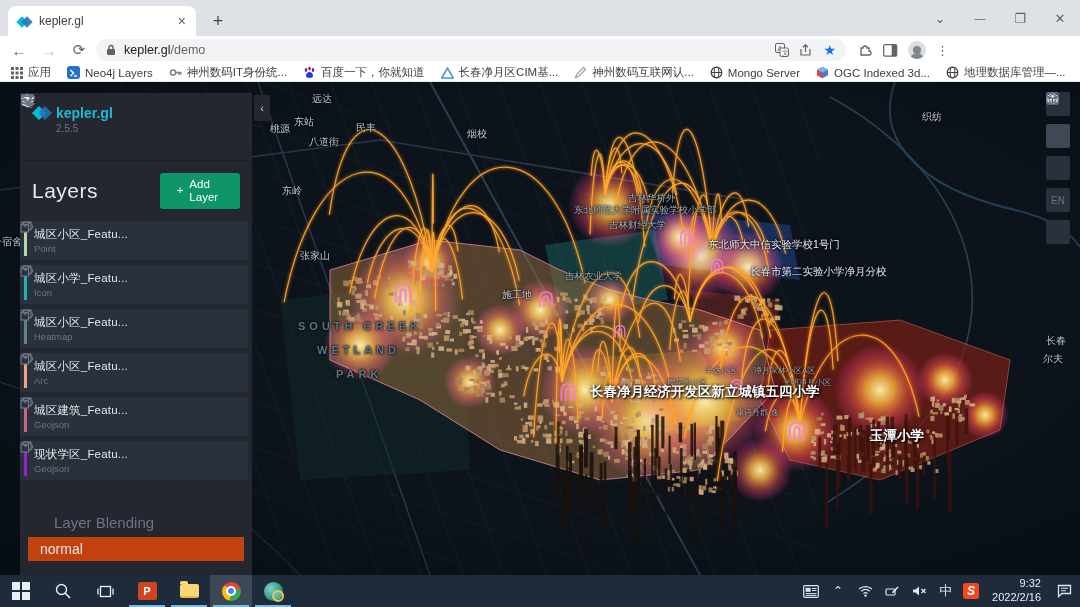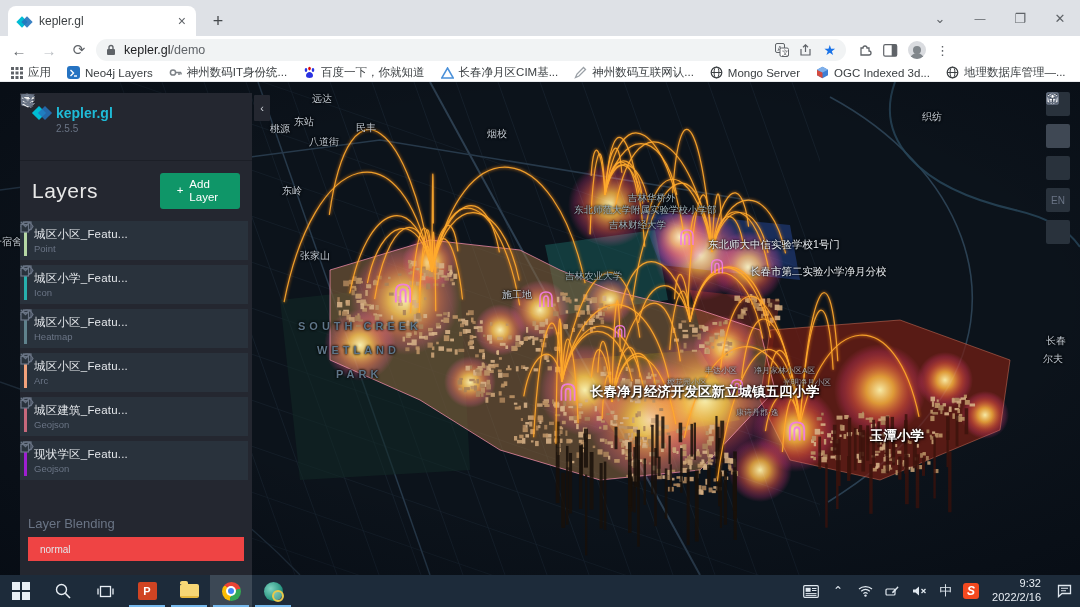--- a/index.html
+++ b/index.html
@@ -70,23 +70,23 @@
     width:80px;height:36px;font-size:11.5px;display:flex;align-items:center;justify-content:center;gap:6px;line-height:1.15;}
   .addlayer b{font-weight:normal;text-align:left;}
   .layers{padding:2px 4px 0 0;overflow:hidden;flex:1;}
   .layer{position:relative;height:39px;margin-bottom:5px;background:#29323c;display:flex;
     align-items:center;padding-left:14px;}
   .layer .bar{position:absolute;left:4px;top:4px;bottom:4px;width:3px;}
   .l-text{display:flex;flex-direction:column;gap:1px;}
   .l-name{font-size:11.5px;color:#e3e6ea;letter-spacing:.2px;}
   .l-type{font-size:9.5px;color:#6a7485;}
   .l-acts{margin-left:auto;display:flex;gap:9px;padding-right:10px;color:#6a7485;font-size:11px;}
-  .blend-label{color:#6a7485;font-size:13px;padding:8px 8px 6px 8px;}
-  .blend-select{margin:0 8px;background:#ef4444;height:24px;display:flex;align-items:center;
-    padding:0 12px;font-size:10px;color:#e3e6ea;}
+  .blend-label{color:#6a7485;font-size:15px;padding:8px 8px 6px 8px;margin-left:26px;}
+  .blend-select{margin:0 8px;background:#c2410c;height:24px;display:flex;align-items:center;
+    padding:0 12px;font-size:14px;color:#e3e6ea;}
   .collapse{position:absolute;left:254px;top:13px;width:16px;height:26px;background:#242730;
     color:#cfd4da;display:flex;align-items:center;justify-content:center;font-size:11px;border-radius:1px;}
   
   .mapctl{position:absolute;right:10px;top:10px;display:flex;flex-direction:column;gap:8px;}
   .mc{width:24px;height:24px;background:#29323c;border-radius:2px;display:flex;align-items:center;
     justify-content:center;color:#6a7485;font-size:10px;}
   .mc.active{background:#3f4854;color:#fff;}
   
   .attr{position:absolute;right:8px;bottom:6px;text-align:right;font-size:10.5px;color:#8b97a5;}
   .attr .row1{display:flex;align-items:center;justify-content:flex-end;gap:6px;margin-bottom:2px;}
@@ -1459,21 +1459,21 @@
           <path d="M -6 7 L -6 -2 Q -6 -8 0 -8 Q 6 -8 6 -2 L 6 7 M -2.2 7 L -2.2 -1 Q -2.2 -4 0 -4 Q 2.2 -4 2.2 -1 L 2.2 7" stroke="#f07ce0" stroke-width="1.6" fill="none" opacity="0.95"></path>
         </g>
       </g>
   </svg>
   <div class="vignette"></div>
   <div id="labelhost">
       <div class="map-label place" style="left: 312px; top: 10px;">远达</div>
       <div class="map-label place" style="left: 294px; top: 33px;">东站</div>
       <div class="map-label place" style="left: 356px; top: 39px;">民丰</div>
       <div class="map-label place" style="left: 309px; top: 53px;">八道街</div>
-      <div class="map-label place" style="left: 487px; top: 45px;">烟校</div>
+      <div class="map-label place" style="left: 467px; top: 45px;">烟校</div>
       <div class="map-label place" style="left: 922px; top: 28px;">织纺</div>
       <div class="map-label place" style="left: 270px; top: 40px;">桃源</div>
       <div class="map-label place" style="left: 282px; top: 102px;">东岭</div>
       <div class="map-label place" style="left: 300px; top: 167px;">张家山</div>
       <div class="map-label place" style="left: -8px; top: 153px;">一宿舍</div>
       <div class="map-label place" style="left: 502px; top: 206px;">施工地</div>
       <div class="map-label park" style="left: 298px; top: 238px;">SOUTH CREEK</div>
       <div class="map-label park" style="left: 317px; top: 262px;">WETLAND</div>
       <div class="map-label park" style="left: 336px; top: 286px;">PARK</div>
       <div class="map-label poi" style="left: 628px; top: 110px;">吉林华桥外</div>

